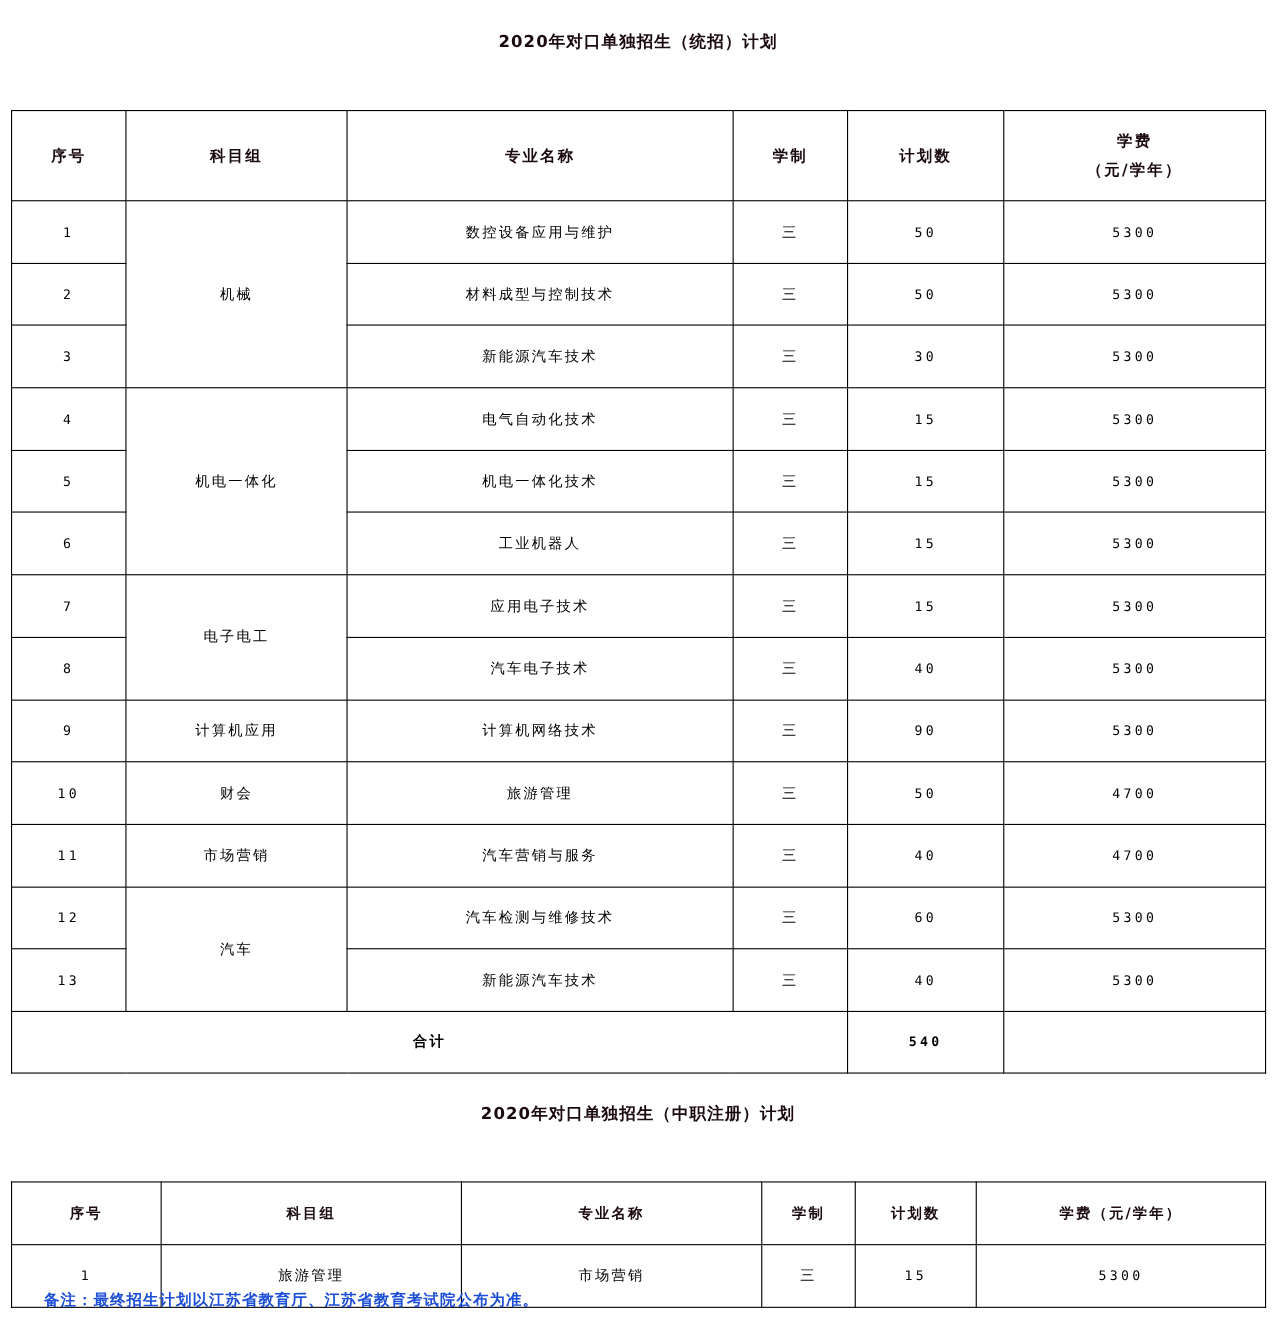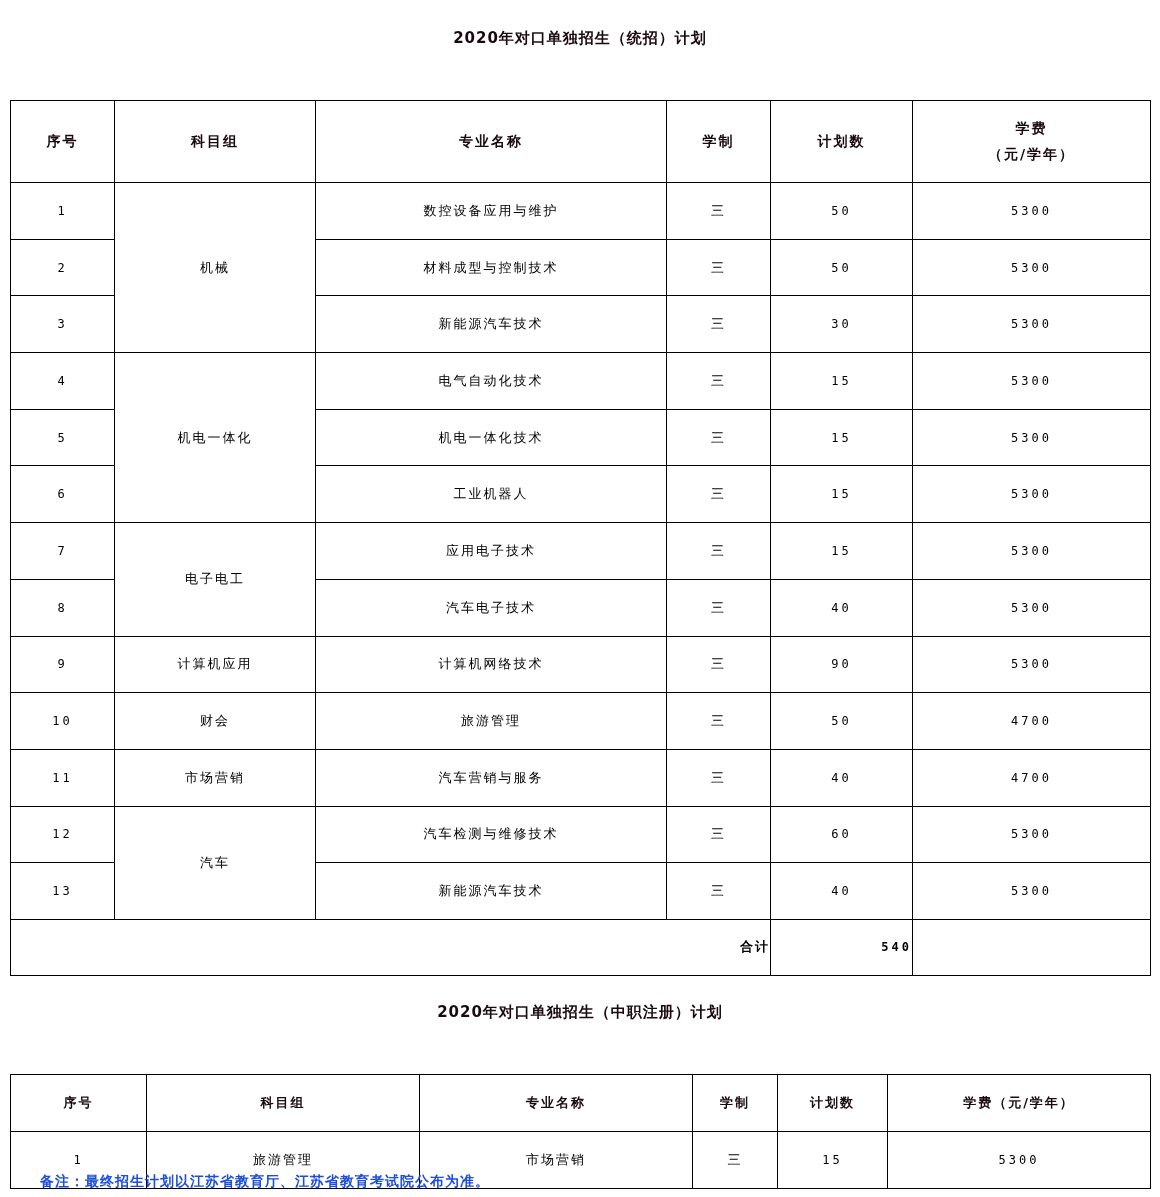--- a/index.html
+++ b/index.html
@@ -18,21 +18,21 @@
     border: 1.5px solid #000; text-align: center; vertical-align: middle;
     font-size: 13px; font-weight: normal; letter-spacing: 2px;
   }
   th { font-weight: bold; font-size: 14px; color: #1a0a10; }
   .num { font-family: "DejaVu Sans Mono", "Liberation Mono", monospace; font-size: 12px; letter-spacing: 3px; }
 
   #t1 { left: 10px; top: 67px; width: 1140px; }
   #t1 thead tr { height: 82px; }
   #t1 tbody tr { height: 56.7px; }
   #t1 tr.total { height: 56px; }
-  #t1 tr.total td { font-weight: bold; text-align: right; }
+  #t1 tr.total td { font-weight: bold; }
 
   #t2 { left: 10px; top: 1041px; width: 1140px; }
   #t2 tr { height: 57px; }
   #t2 th { font-size: 13px; }
 
   .note {
     position: absolute; left: 40px; top: 1173px;
     font-size: 14px; font-weight: bold; color: #1d4ed8; letter-spacing: 1px;
   }
   .subline { display: block; }

